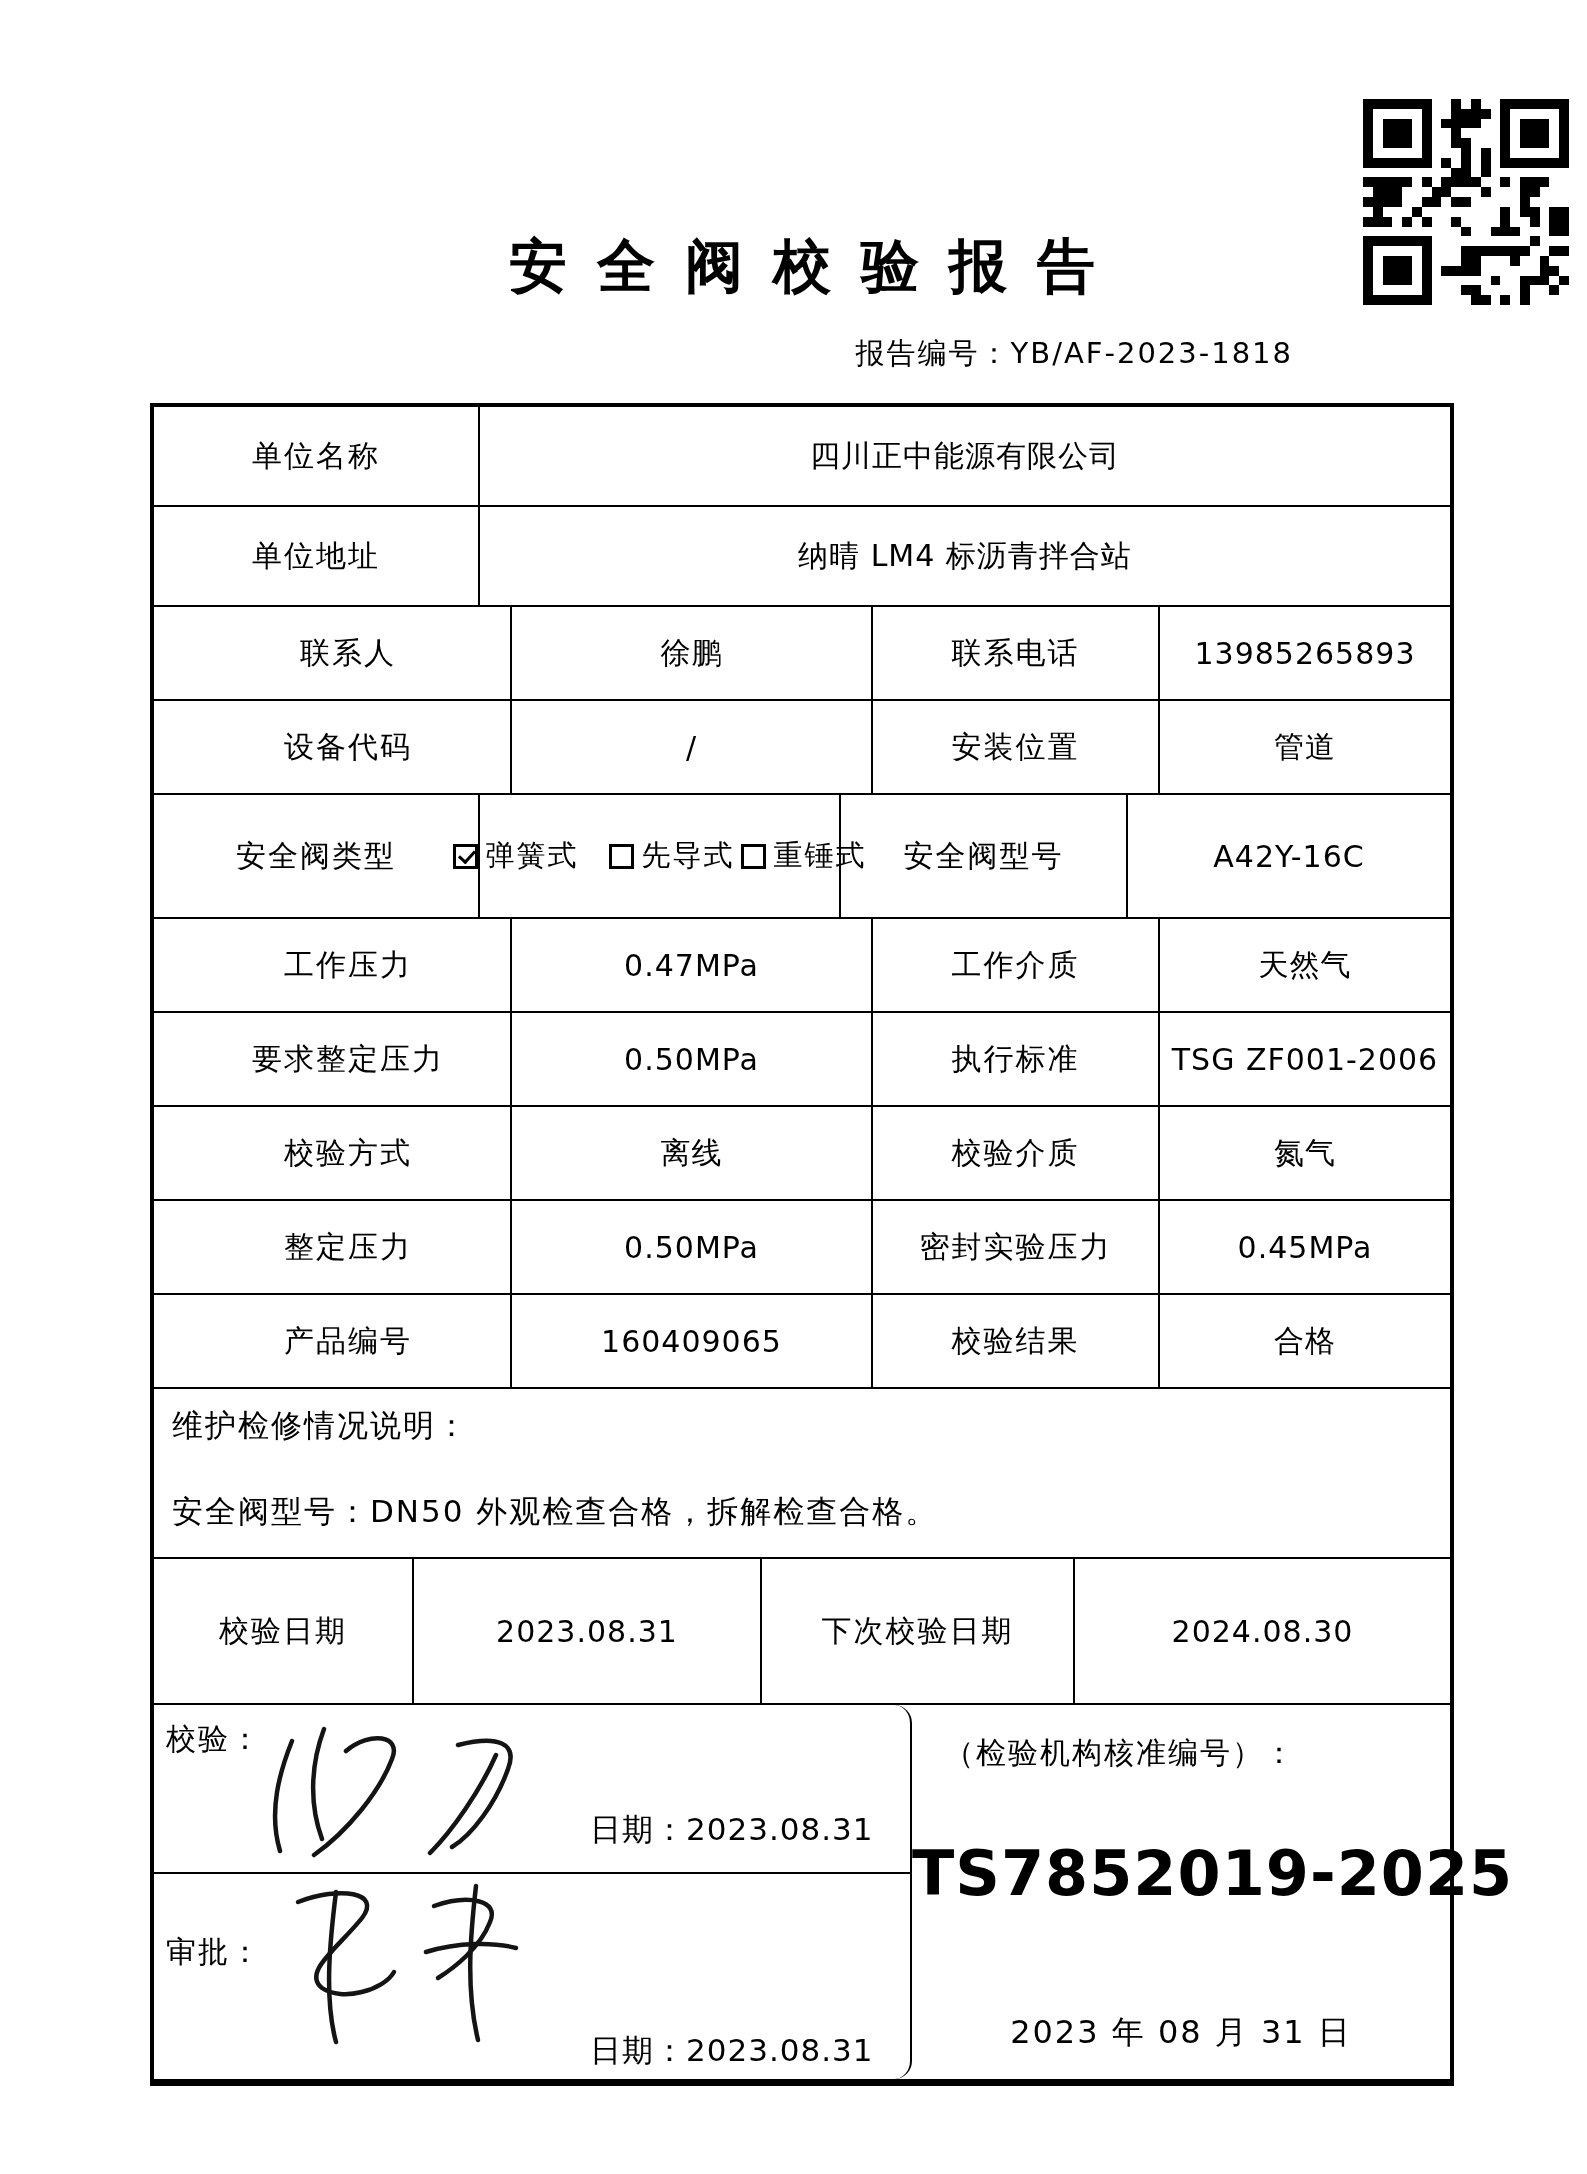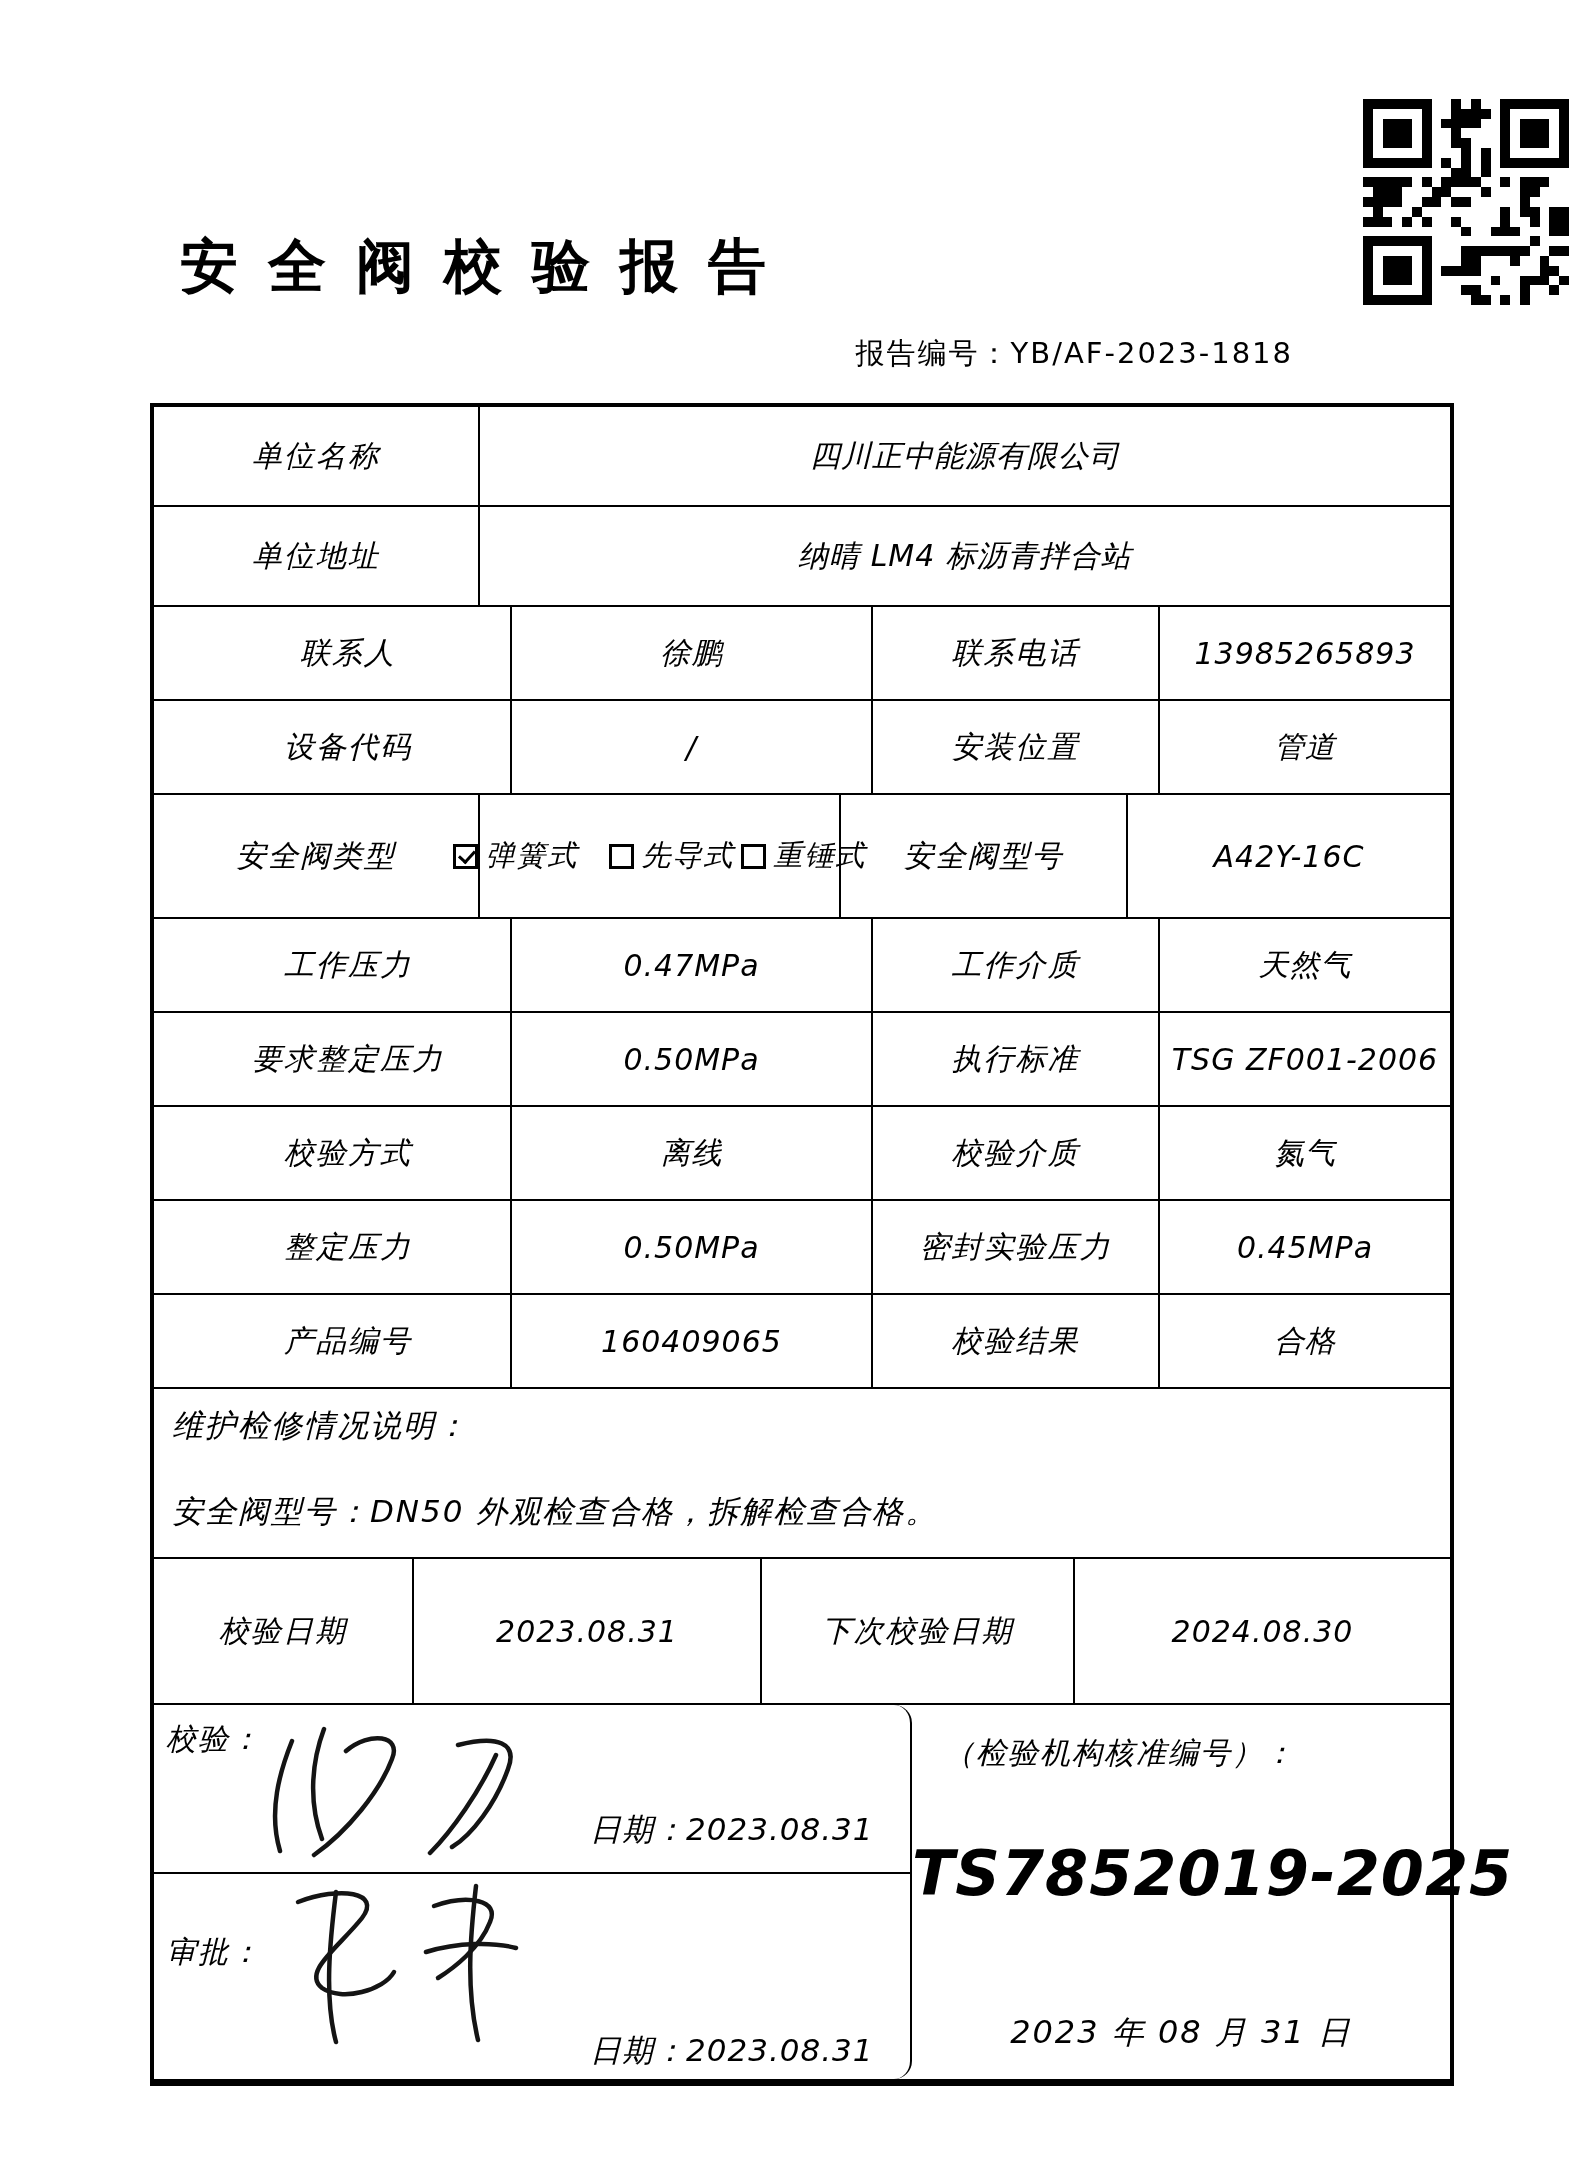--- a/index.html
+++ b/index.html
@@ -4,28 +4,28 @@
 <style>
   * { margin:0; padding:0; box-sizing:border-box; }
   html,body { background:#ffffff; }
   body { font-family:"DejaVu Sans", sans-serif; color:#000; }
   .page { position:relative; width:1587px; height:2174px; background:#fff; overflow:hidden; }
 
   .qr { position:absolute; left:1362px; top:99px; width:208px; height:206px; }
   .qr svg { width:100%; height:100%; }
 
   .doc-title { position:absolute; left:150px; top:228px; width:1304px;
-    text-align:left; font-family:"DejaVu Serif", serif; font-weight:bold;
+    text-align:center; font-family:"DejaVu Serif", serif; font-weight:bold;
     font-size:58px; letter-spacing:30px; text-indent:30px; white-space:nowrap; }
 
   .report-no { position:absolute; top:334px; right:294px; font-size:29px; letter-spacing:2px; }
 
   .tbl { position:absolute; left:150px; top:403px; width:1304px;
     border:4px solid #000; border-bottom-width:7px; }
-  .row { display:grid; border-bottom:2px solid #000;font-style:italic; }
+  .row { display:grid; border-bottom:2px solid #000; }
   .row:last-child { border-bottom:none; }
   .cols-2 { grid-template-columns:326px 1fr; }
   .cols-4 { grid-template-columns:326px 361px 287px 1fr; }
   .cols-dates { grid-template-columns:260px 348px 313px 1fr; }
   .cols-sign { grid-template-columns:758px 1fr; }
   .h-100 { height:100px; } .h-94 { height:94px;padding-left:32px; } .h-108 { height:124px; }
   .h-170 { height:170px; } .h-146 { height:146px; } .h-374 { height:374px; }
   .cell { border-right:2px solid #000; display:flex; align-items:center;
     justify-content:center; font-size:30px; letter-spacing:2px; text-align:center;
     position:relative; }

